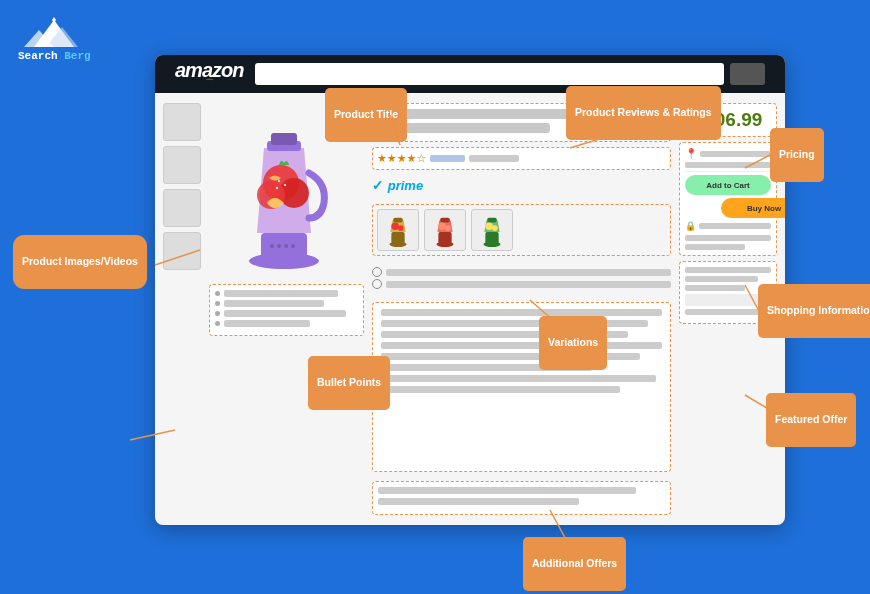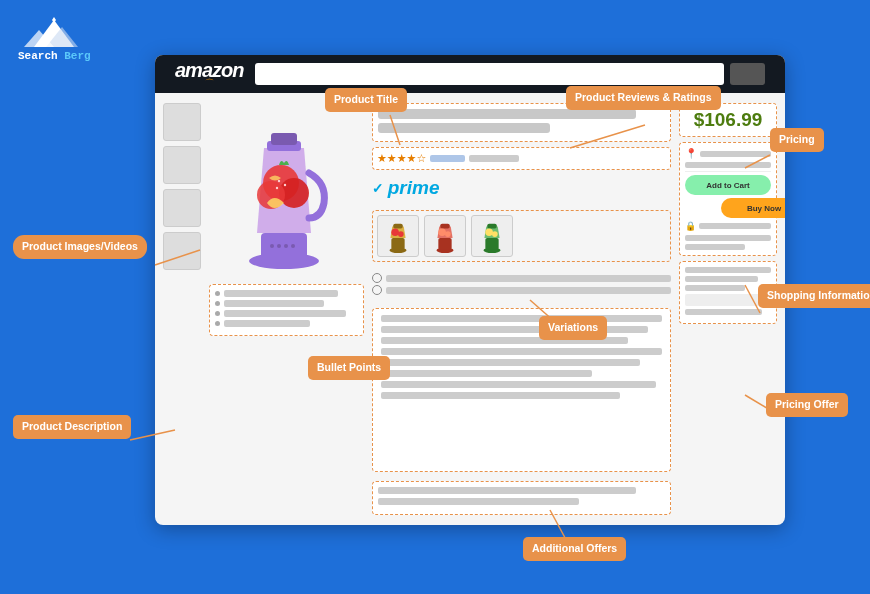--- a/index.html
+++ b/index.html
@@ -133,21 +133,21 @@
     .title-bar.medium { width: 60%; }
 
     
     .prime-badge {
       display: flex;
       align-items: center;
       gap: 4px;
       margin: 2px 0;
     }
     .prime-check { color: #00A8E1; font-size: 14px; font-weight: bold; }
-    .prime-text { color: #00A8E1; font-size: 19px; font-style: italic; font-weight: bold; }
+    .prime-text { color: #00A8E1; font-size: 13px; font-style: italic; font-weight: bold; }
 
     
     .variation-row {
       display: flex;
       gap: 5px;
       margin: 4px 0;
       border: 1.5px dashed #E8924A;
       border-radius: 4px;
       padding: 4px;
     }
@@ -284,21 +284,21 @@
       margin-top: 4px;
     }
 
     
     .label-box {
       position: absolute;
       background: #E8924A;
       color: white;
       font-size: 10.5px;
       font-weight: bold;
-      padding: 5px 9px;
+      padding: 20px 9px;
       border-radius: 5px;
       text-align: center;
       line-height: 1.3;
       white-space: nowrap;
     }
 
     
     .labels-layer {
       position: absolute;
       top: 0; left: 0;
@@ -552,24 +552,22 @@
 &amp; Ratings</div>
 
   <div class="label-box" style="left:13px;top:235px;border-radius:11px;">Product
 Images/Videos</div>
 
   <div class="label-box" style="left:770px;top:128px;">Pricing</div>
 
   <div class="label-box" style="left:758px;top:284px;">Shopping
 Information</div>
 
-  <div class="label-box" style="left:766px;top:393px;">Pricing
+  <div class="label-box" style="left:766px;top:393px;">Featured
 Offer</div>
 
   <div class="label-box" style="left:308px;top:356px;">Bullet Points</div>
 
   <div class="label-box" style="left:539px;top:316px;">Variations</div>
 
-  <div class="label-box" style="left:13px;top:415px;">Product
-Description</div>
 
   <div class="label-box" style="left:523px;top:537px;">Additional Offers</div>
 </div>
 
 </body></html>

